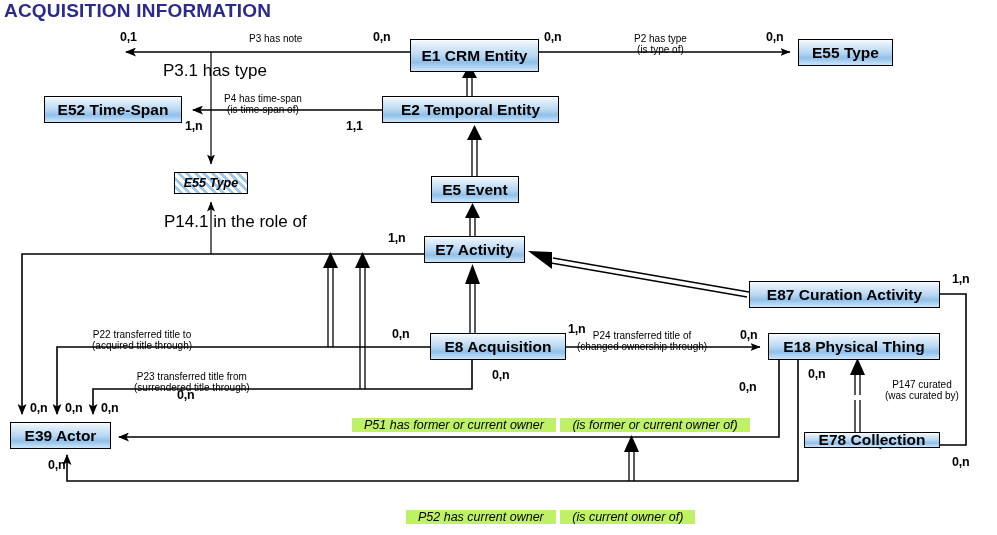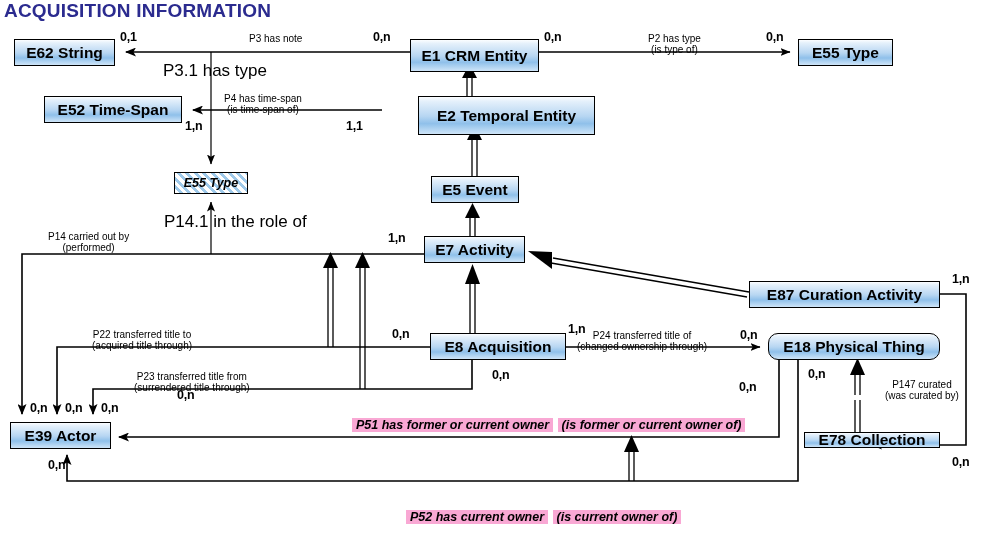--- a/index.html
+++ b/index.html
@@ -66,24 +66,24 @@
     line-height:1.12;
   }
   .lbl.small{ font-size:17px; }
   .lbl.card{
     font-size:12.5px;
     font-weight:bold;
     letter-spacing:-0.2px;
   }
   .lbl.ital{
     font-style:italic;
-    font-weight:bold;
+    font-weight:normal;
     font-size:12.5px;
-    background:#f9a8d4;
-    padding:0 4px;
+    background:#bef264;
+    padding:0 12px;
   }
   .lbl.ctr{ text-align:center; }
 </style>
 </head>
 <body>
 
 <div id="canvas">
 
   <div id="diagram-title">ACQUISITION INFORMATION</div>
 
@@ -161,72 +161,67 @@
 
       <path d="M798,360 L798,481 L67,481 L67,455" marker-end="url(#arw)"></path>
 
       <path d="M629,481 L629,452" stroke-width="1.3"></path>
       <path d="M634,481 L634,452" stroke-width="1.3"></path>
       <polygon points="624,452 639,452 631.5,435" fill="#000" stroke="none"></polygon>
 
     </g>
   </svg>
 
-  <div class="ebox" style="left:14px;top:39px;width:101px;height:27px;">E62 String</div>
 
   <div class="ebox" style="left:410px;top:39px;width:129px;height:33px;">E1 CRM Entity</div>
 
   <div class="ebox" style="left:798px;top:39px;width:95px;height:27px;">E55 Type</div>
 
   <div class="ebox" style="left:44px;top:96px;width:138px;height:27px;">E52 Time-Span</div>
 
-  <div class="ebox" style="left:382px;top:96px;width:177px;height:39px;margin-left:36px;">E2 Temporal Entity</div>
+  <div class="ebox" style="left:382px;top:96px;width:177px;height:27px;">E2 Temporal Entity</div>
 
   <div class="ebox hatch" style="left:174px;top:172px;width:74px;height:22px;">E55 Type</div>
 
   <div class="ebox" style="left:431px;top:176px;width:88px;height:27px;">E5 Event</div>
 
   <div class="ebox" style="left:424px;top:236px;width:101px;height:27px;">E7 Activity</div>
 
   <div class="ebox" style="left:749px;top:281px;width:191px;height:27px;">E87 Curation Activity</div>
 
   <div class="ebox" style="left:430px;top:333px;width:136px;height:27px;">E8 Acquisition</div>
 
-  <div class="ebox" style="left:768px;top:333px;width:172px;height:27px;border-radius:10px;">E18 Physical Thing</div>
+  <div class="ebox" style="left:768px;top:333px;width:172px;height:27px;">E18 Physical Thing</div>
 
   <div class="ebox" style="left:10px;top:422px;width:101px;height:27px;">E39 Actor</div>
 
   <div class="ebox" style="left:804px;top:432px;width:136px;height:16px;">E78 Collection</div>
 
   <div class="lbl" style="left:249px;top:33px;">
     <div>P3 has note</div>
   </div>
 
   <div class="lbl small" style="left:163px;top:61px;">
     <div>P3.1 has type</div>
   </div>
 
-  <div class="lbl ctr" style="left:634px;top:33px;margin-left:14px;">
+  <div class="lbl ctr" style="left:634px;top:33px;">
     <div>P2 has type</div>
     <div>(is type of)</div>
   </div>
 
   <div class="lbl ctr" style="left:224px;top:93px;">
     <div>P4 has time-span</div>
     <div>(is time-span of)</div>
   </div>
 
   <div class="lbl small" style="left:164px;top:212px;">
     <div>P14.1 in the role of</div>
   </div>
 
-  <div class="lbl ctr" style="left:48px;top:231px;">
-    <div>P14 carried out by</div>
-    <div>(performed)</div>
-  </div>
 
   <div class="lbl ctr" style="left:92px;top:329px;">
     <div>P22 transferred title to</div>
     <div>(acquired title through)</div>
   </div>
 
   <div class="lbl ctr" style="left:134px;top:371px;">
     <div>P23 transferred title from</div>
     <div>(surrendered title through)</div>
   </div>

